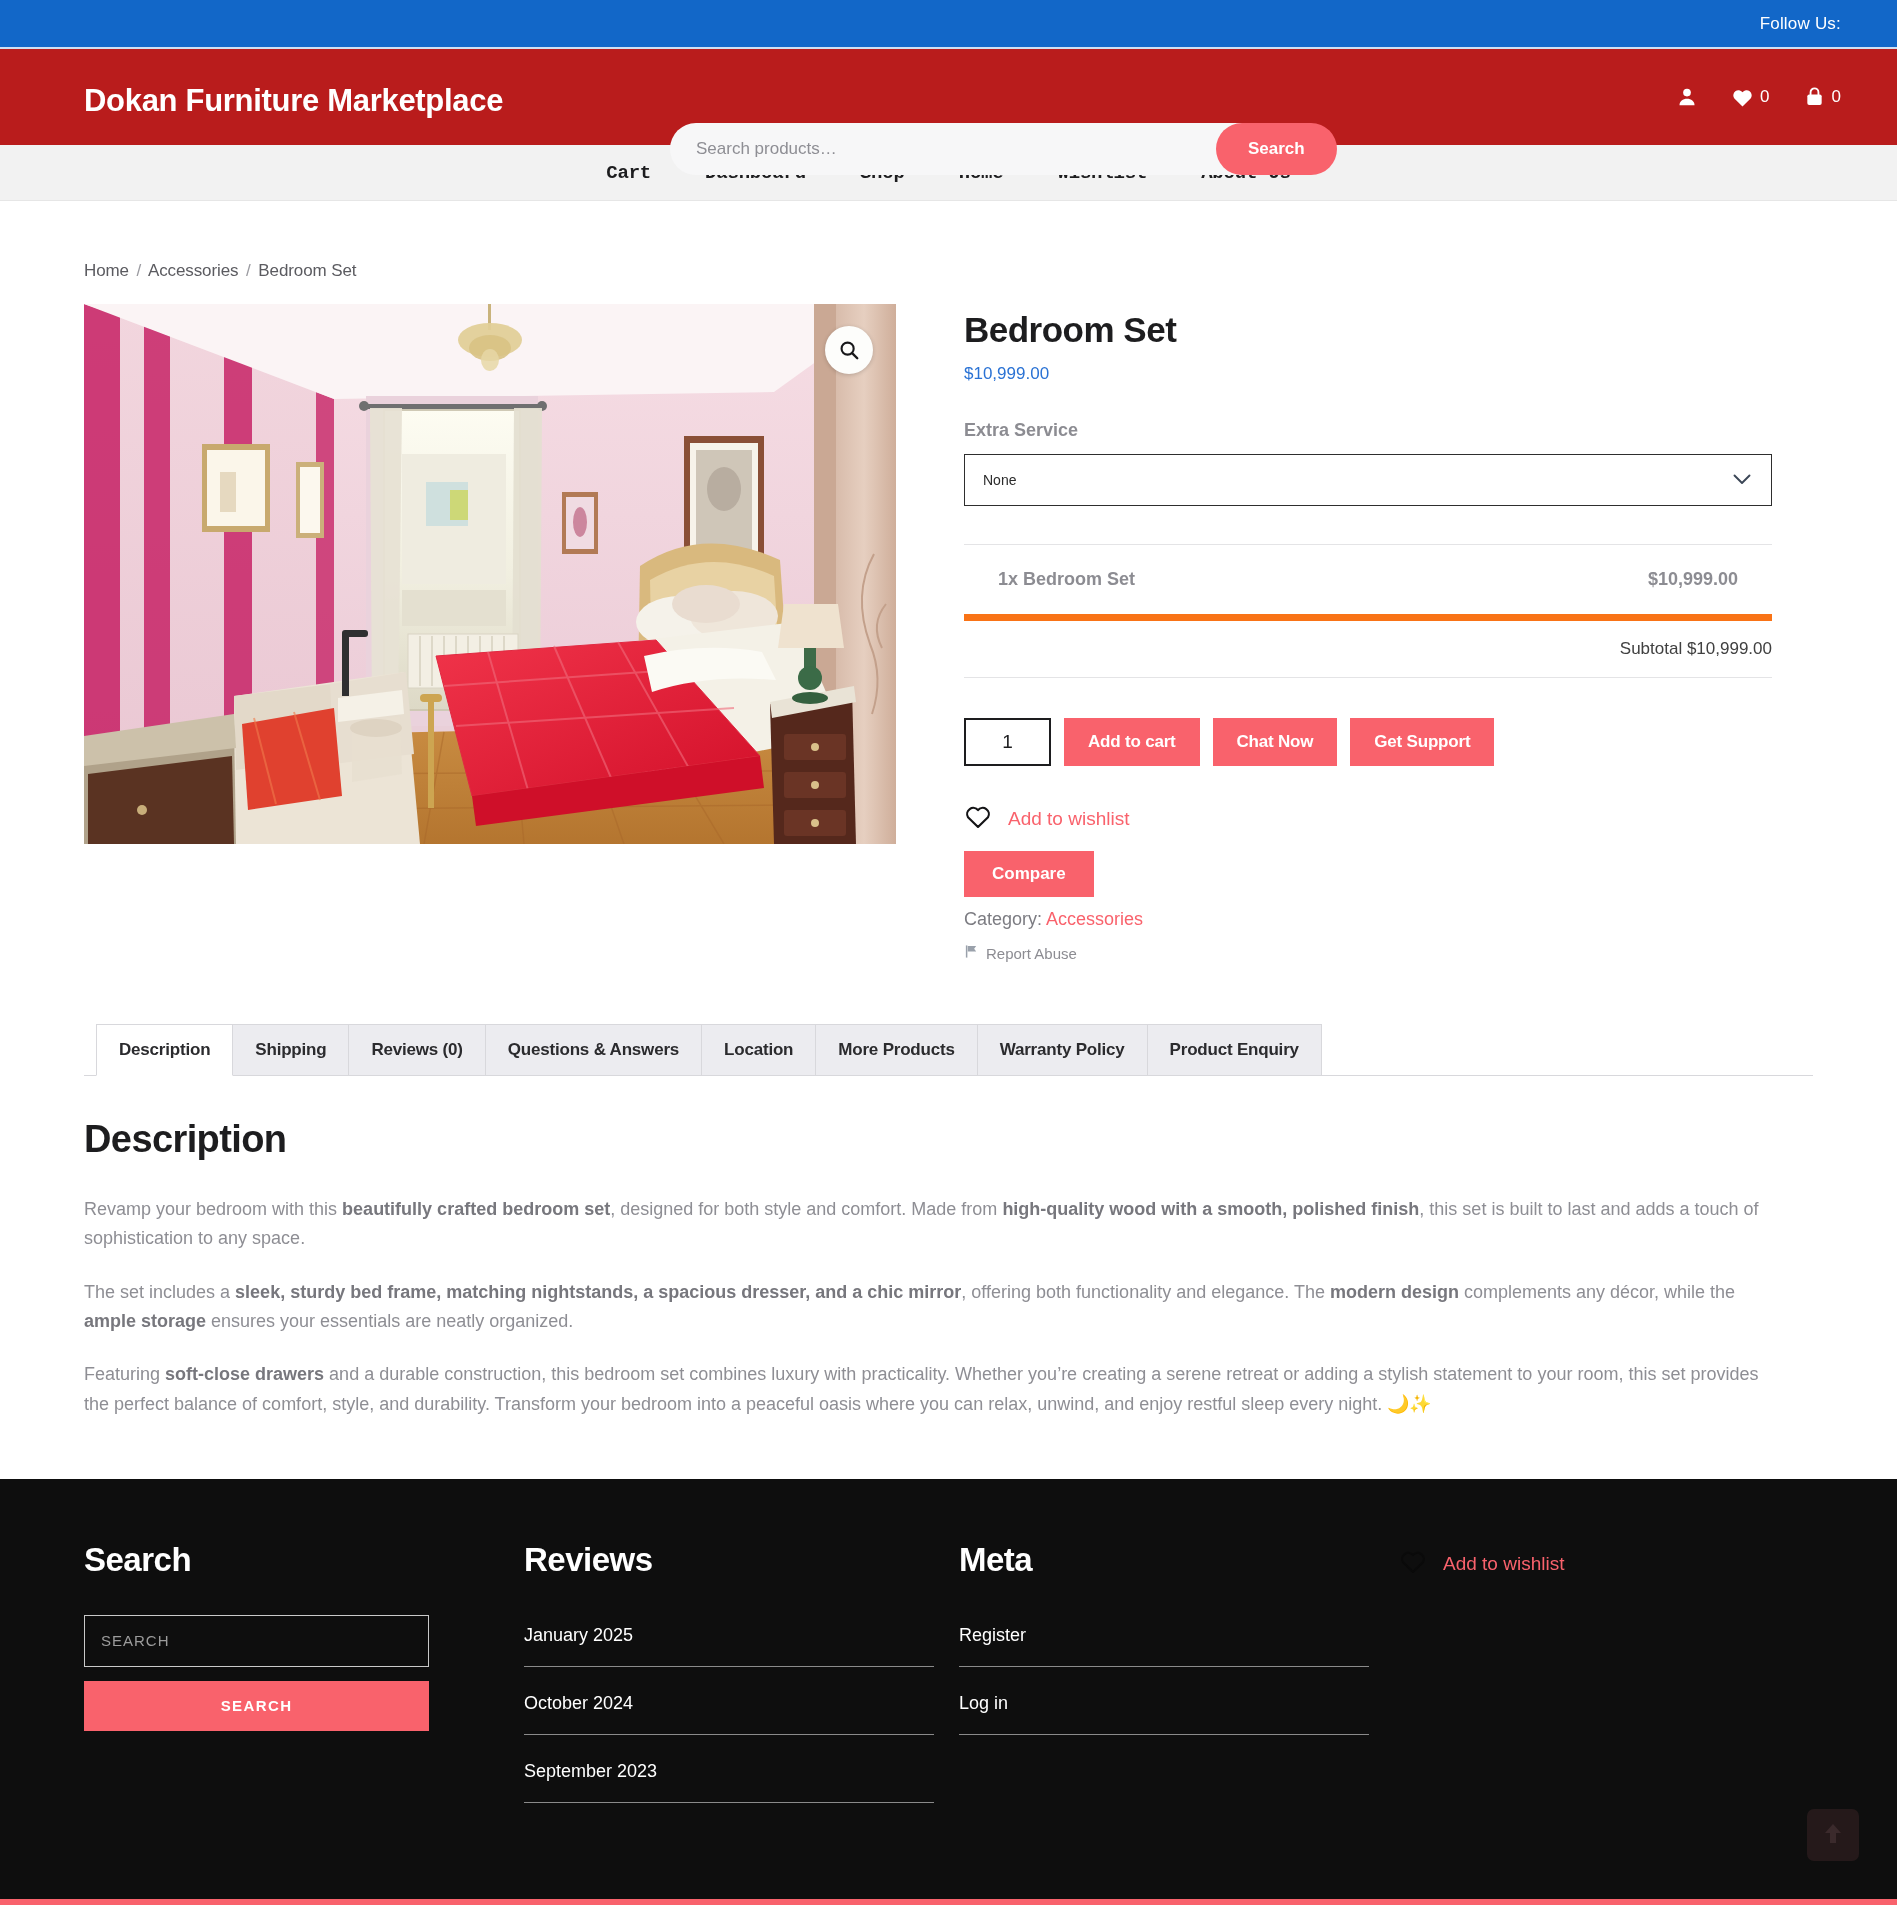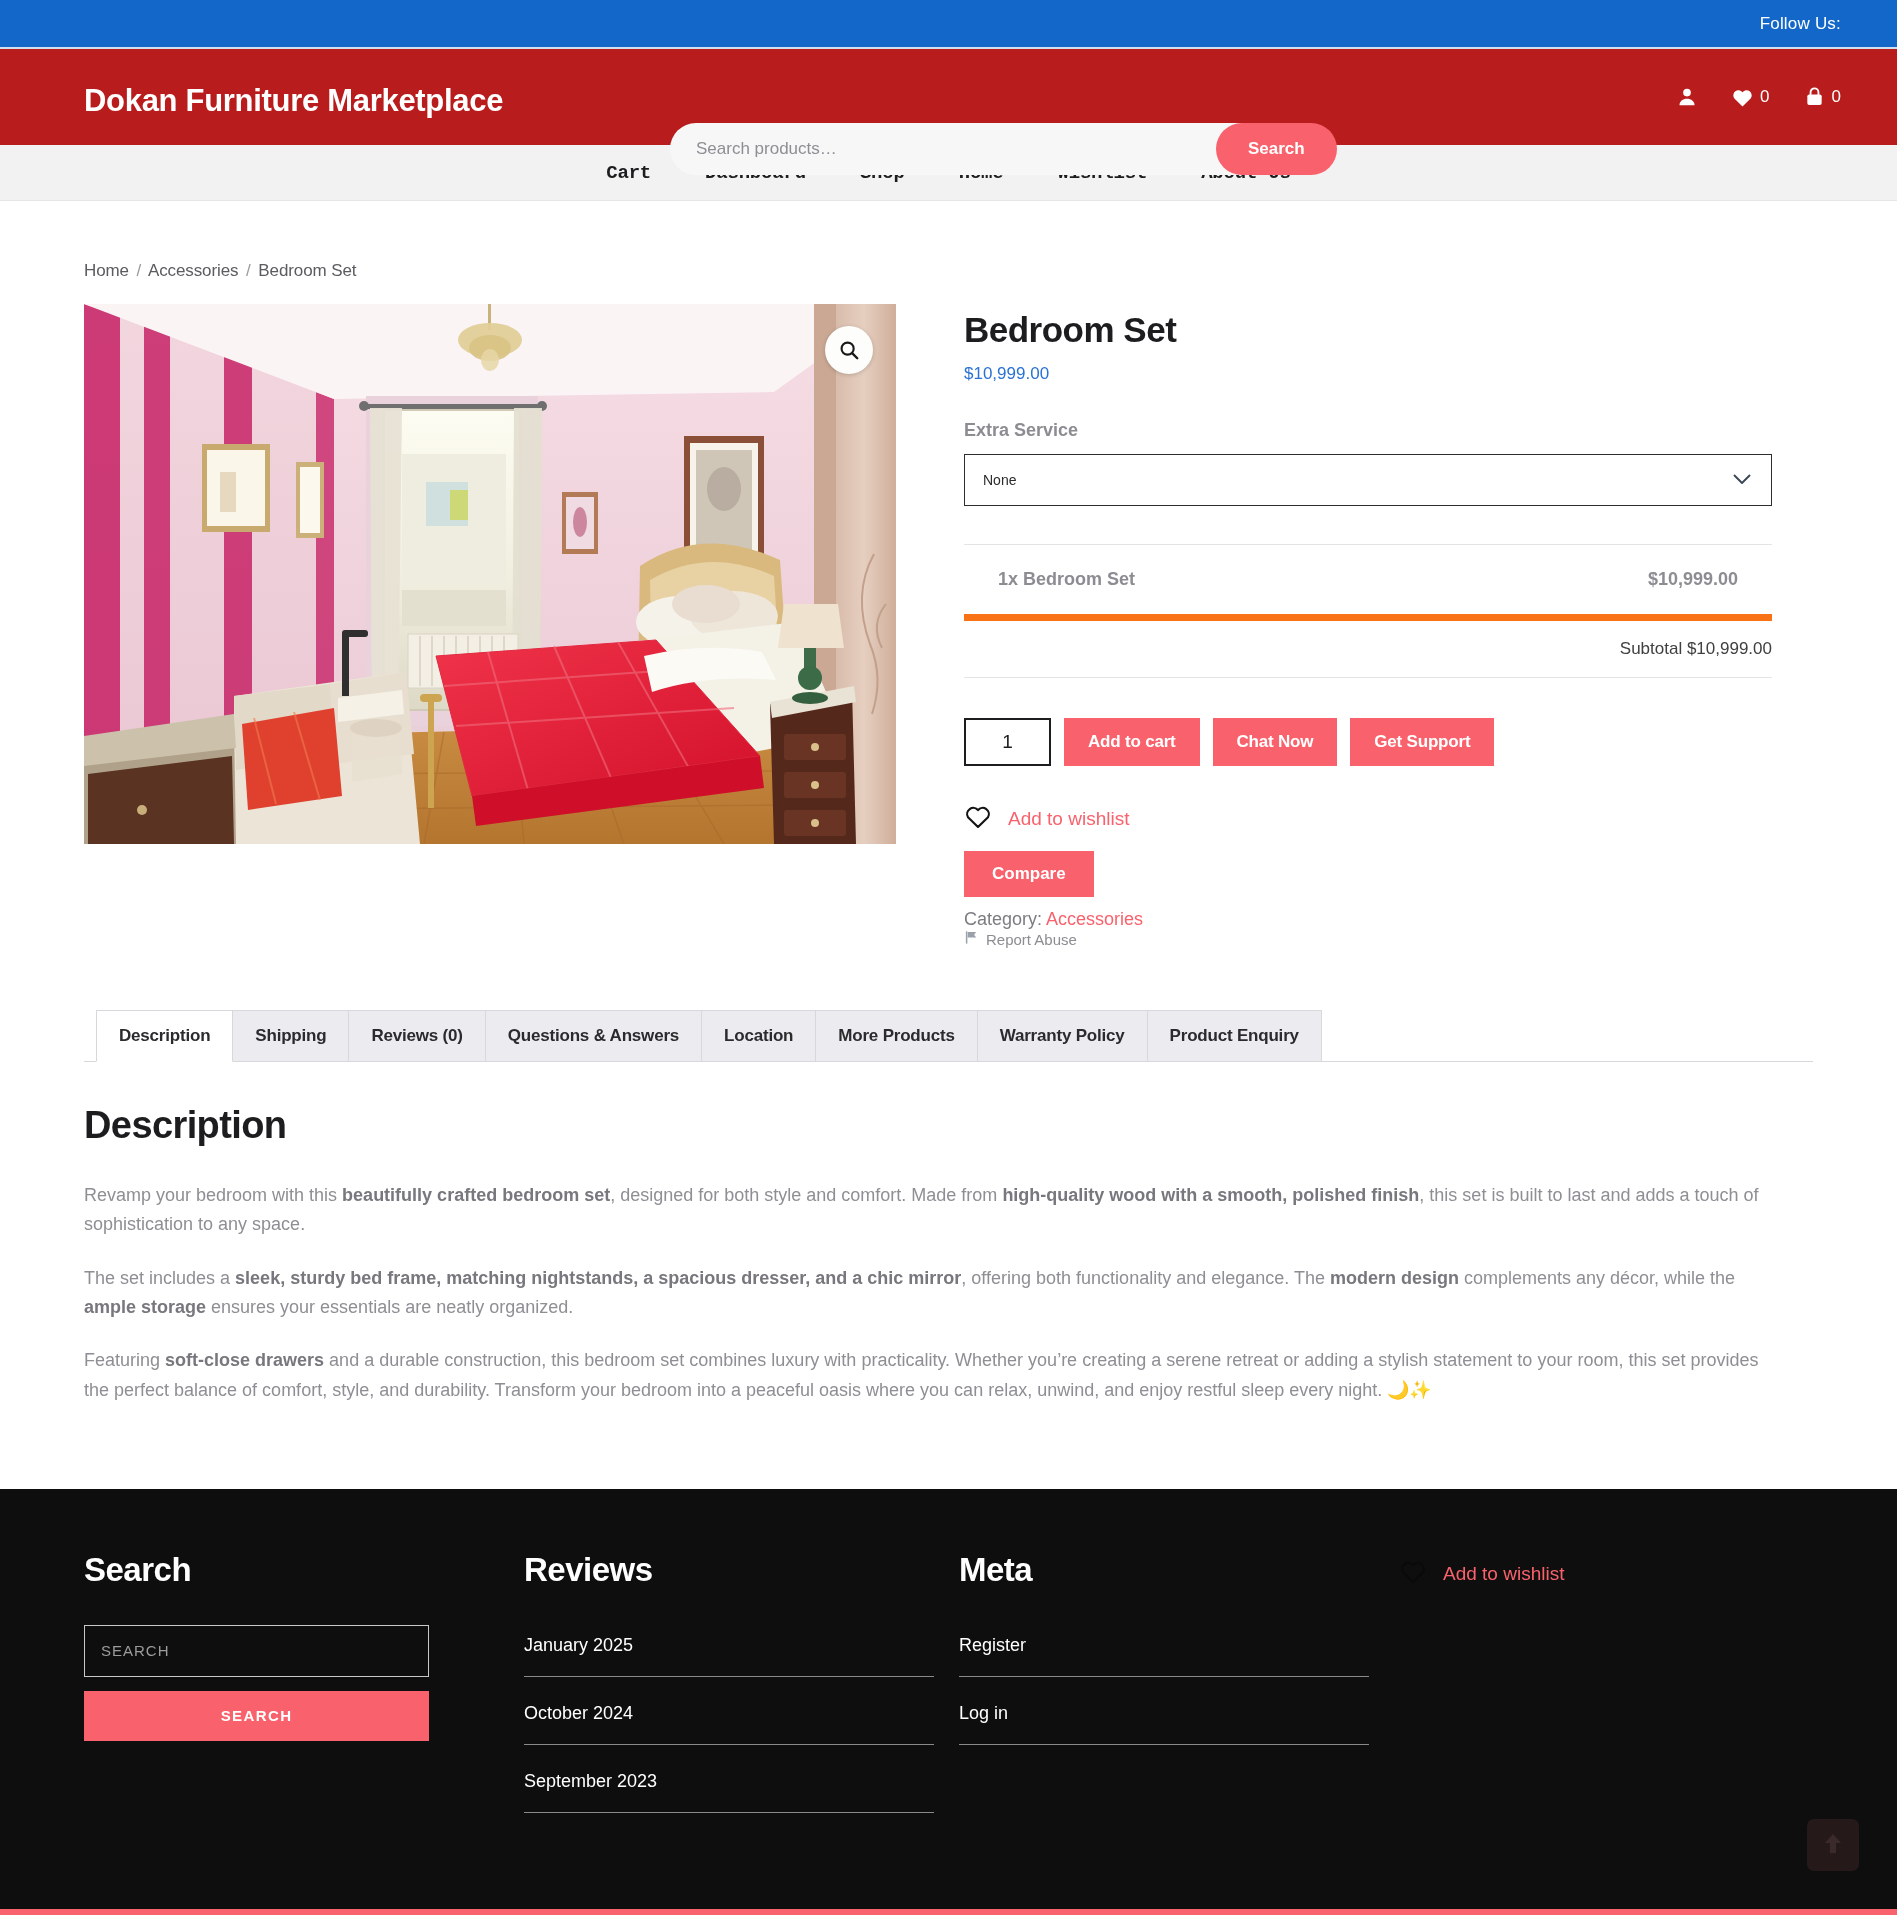--- a/index.html
+++ b/index.html
@@ -112,21 +112,21 @@
     color: #1d1d1f;
     font-size: 19px;
     font-weight: 600;
     text-decoration: none;
     letter-spacing: -0.2px;
   }
 
   
   .page {
     max-width: 1897px;
-    padding: 0 0 60px 0;
+    padding: 0 0 36px 0;
     background: #fff;
   }
   .container {
     padding: 0 84px;
   }
   .breadcrumb {
     margin-top: 60px;
     font-size: 17px;
     color: #5b5b60;
     letter-spacing: -0.1px;
@@ -272,20 +272,21 @@
     cursor: pointer;
     font-family: "Liberation Sans", sans-serif;
   }
   .cat {
     margin-top: 12px;
     font-size: 18px;
     color: #7c7c82;
   }
   .cat a { color: #F9626C; text-decoration: none; }
   .report {
+    margin-top: 14px;
     font-size: 15px;
     color: #8c8c92;
     display: flex; align-items: center; gap: 7px;
     cursor: pointer;
   }
 
   
   .tabs-wrap { margin-top: 62px; }
   .tabs {
     display: flex;

